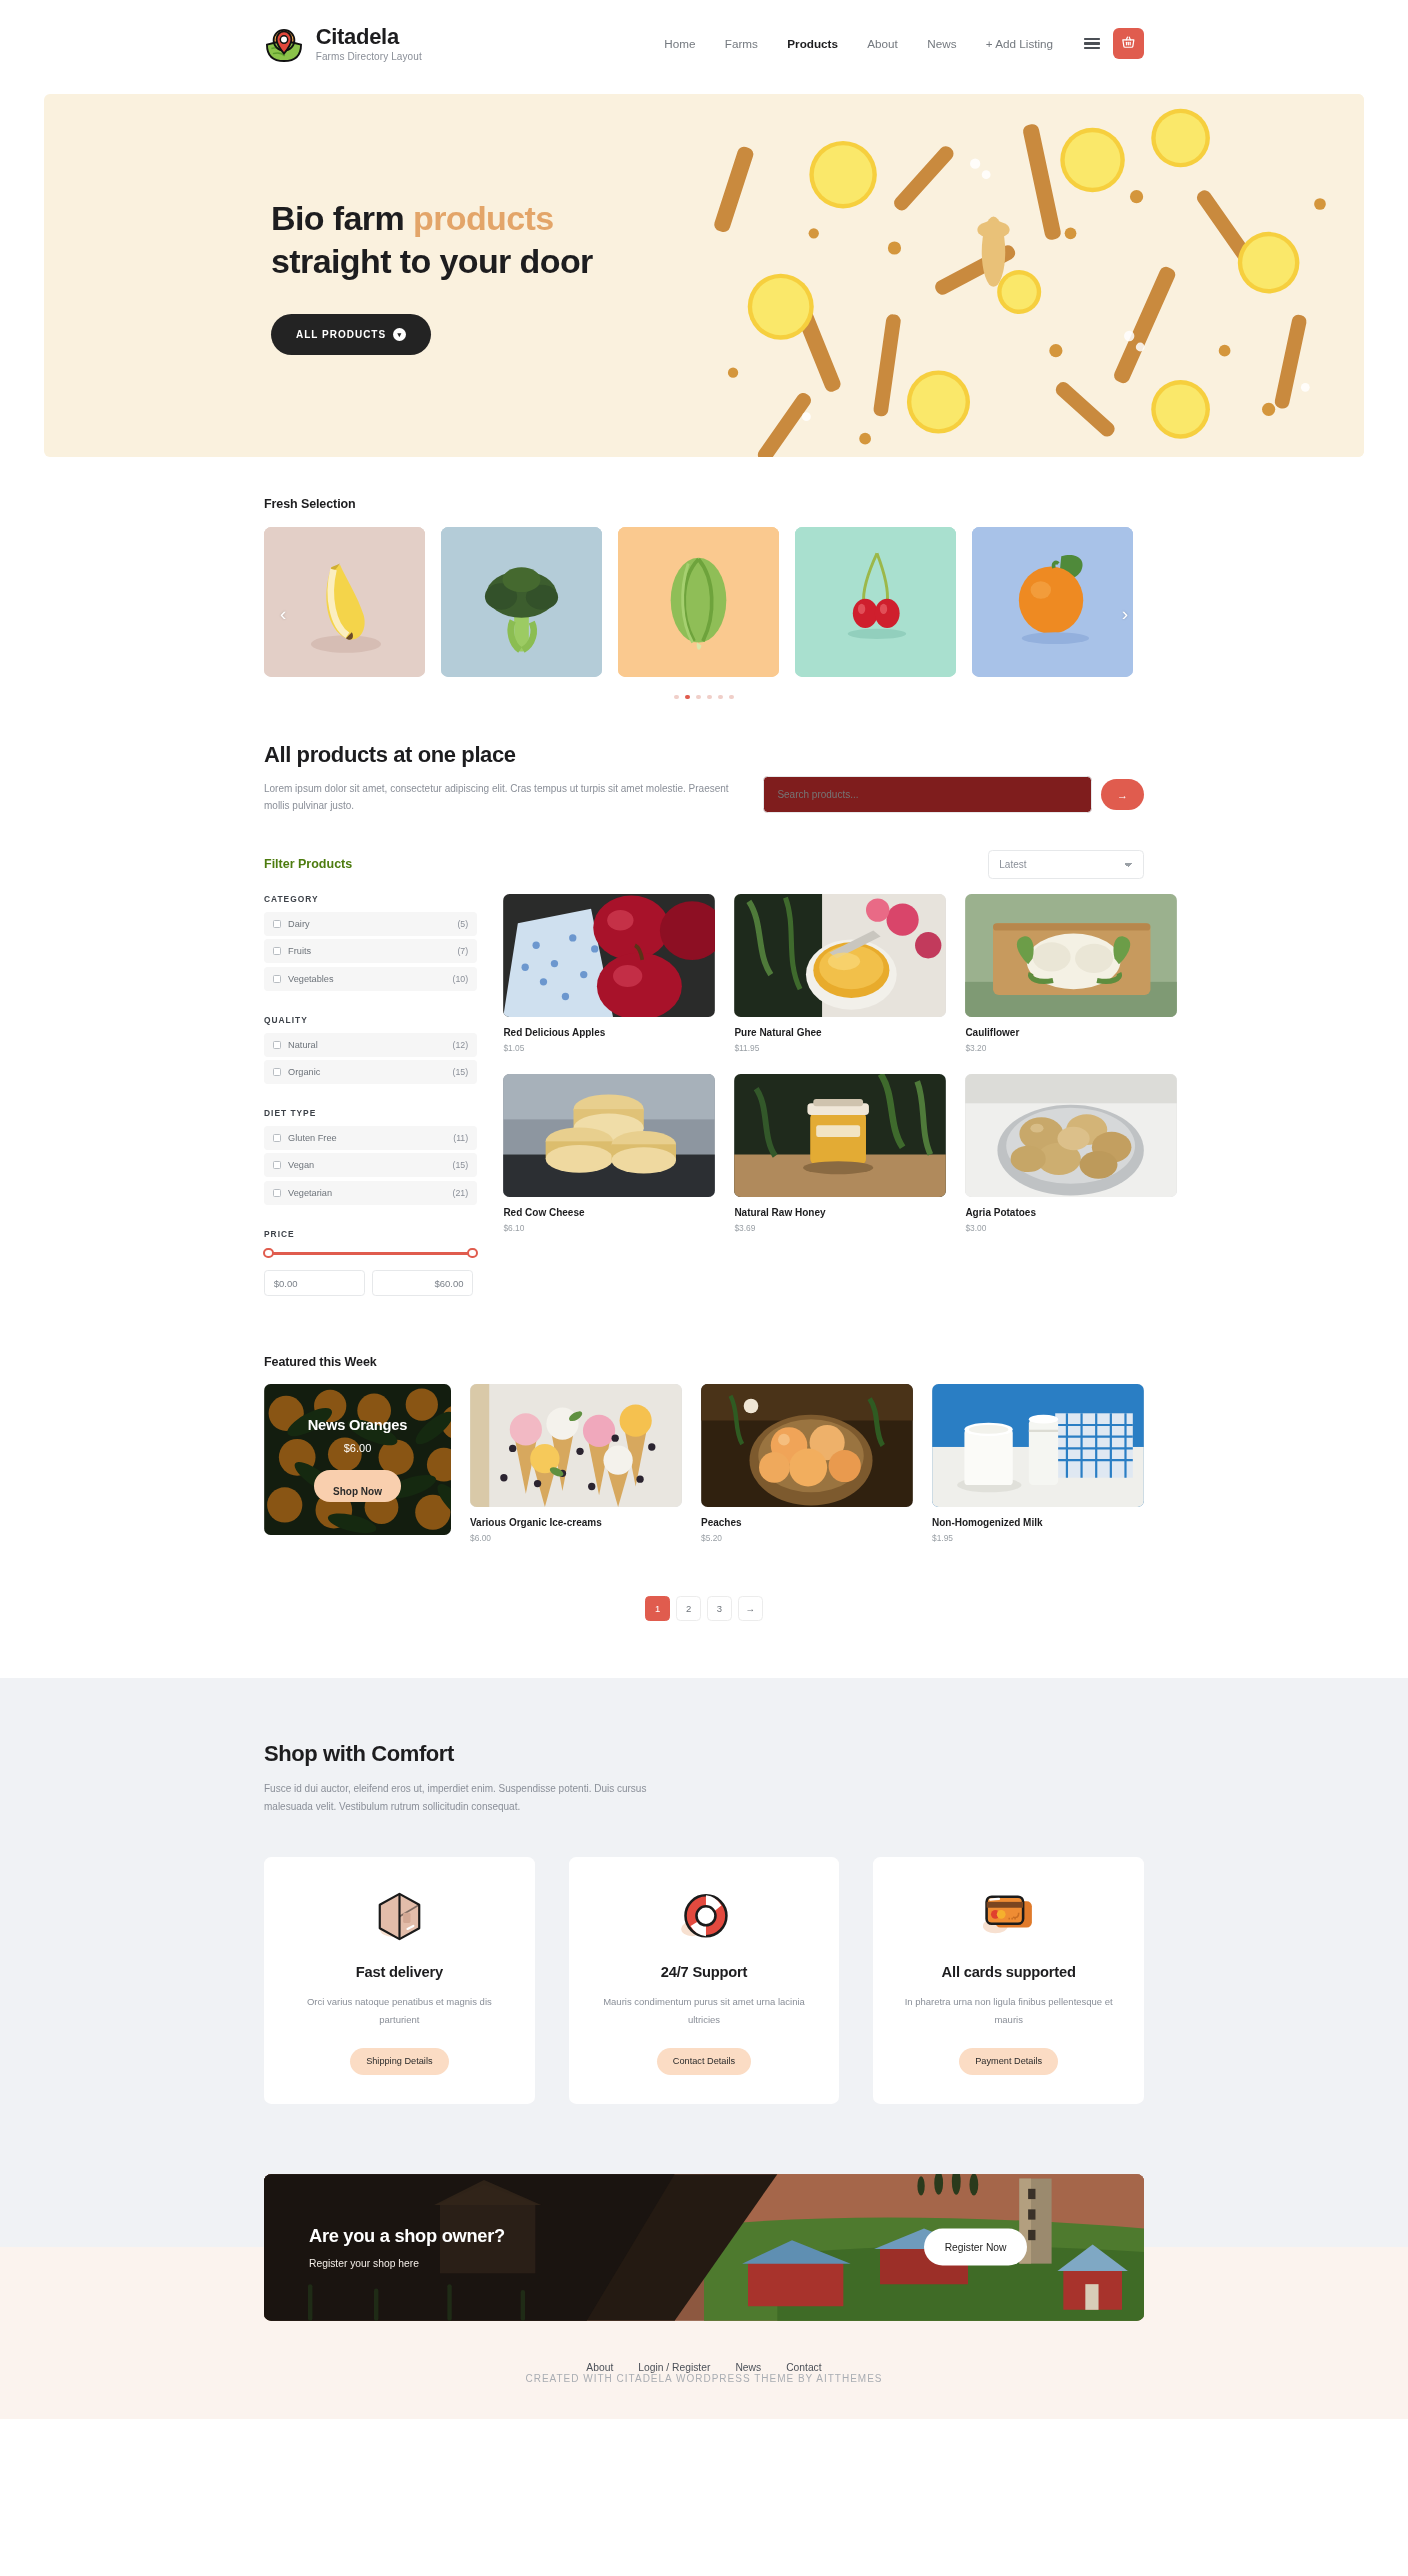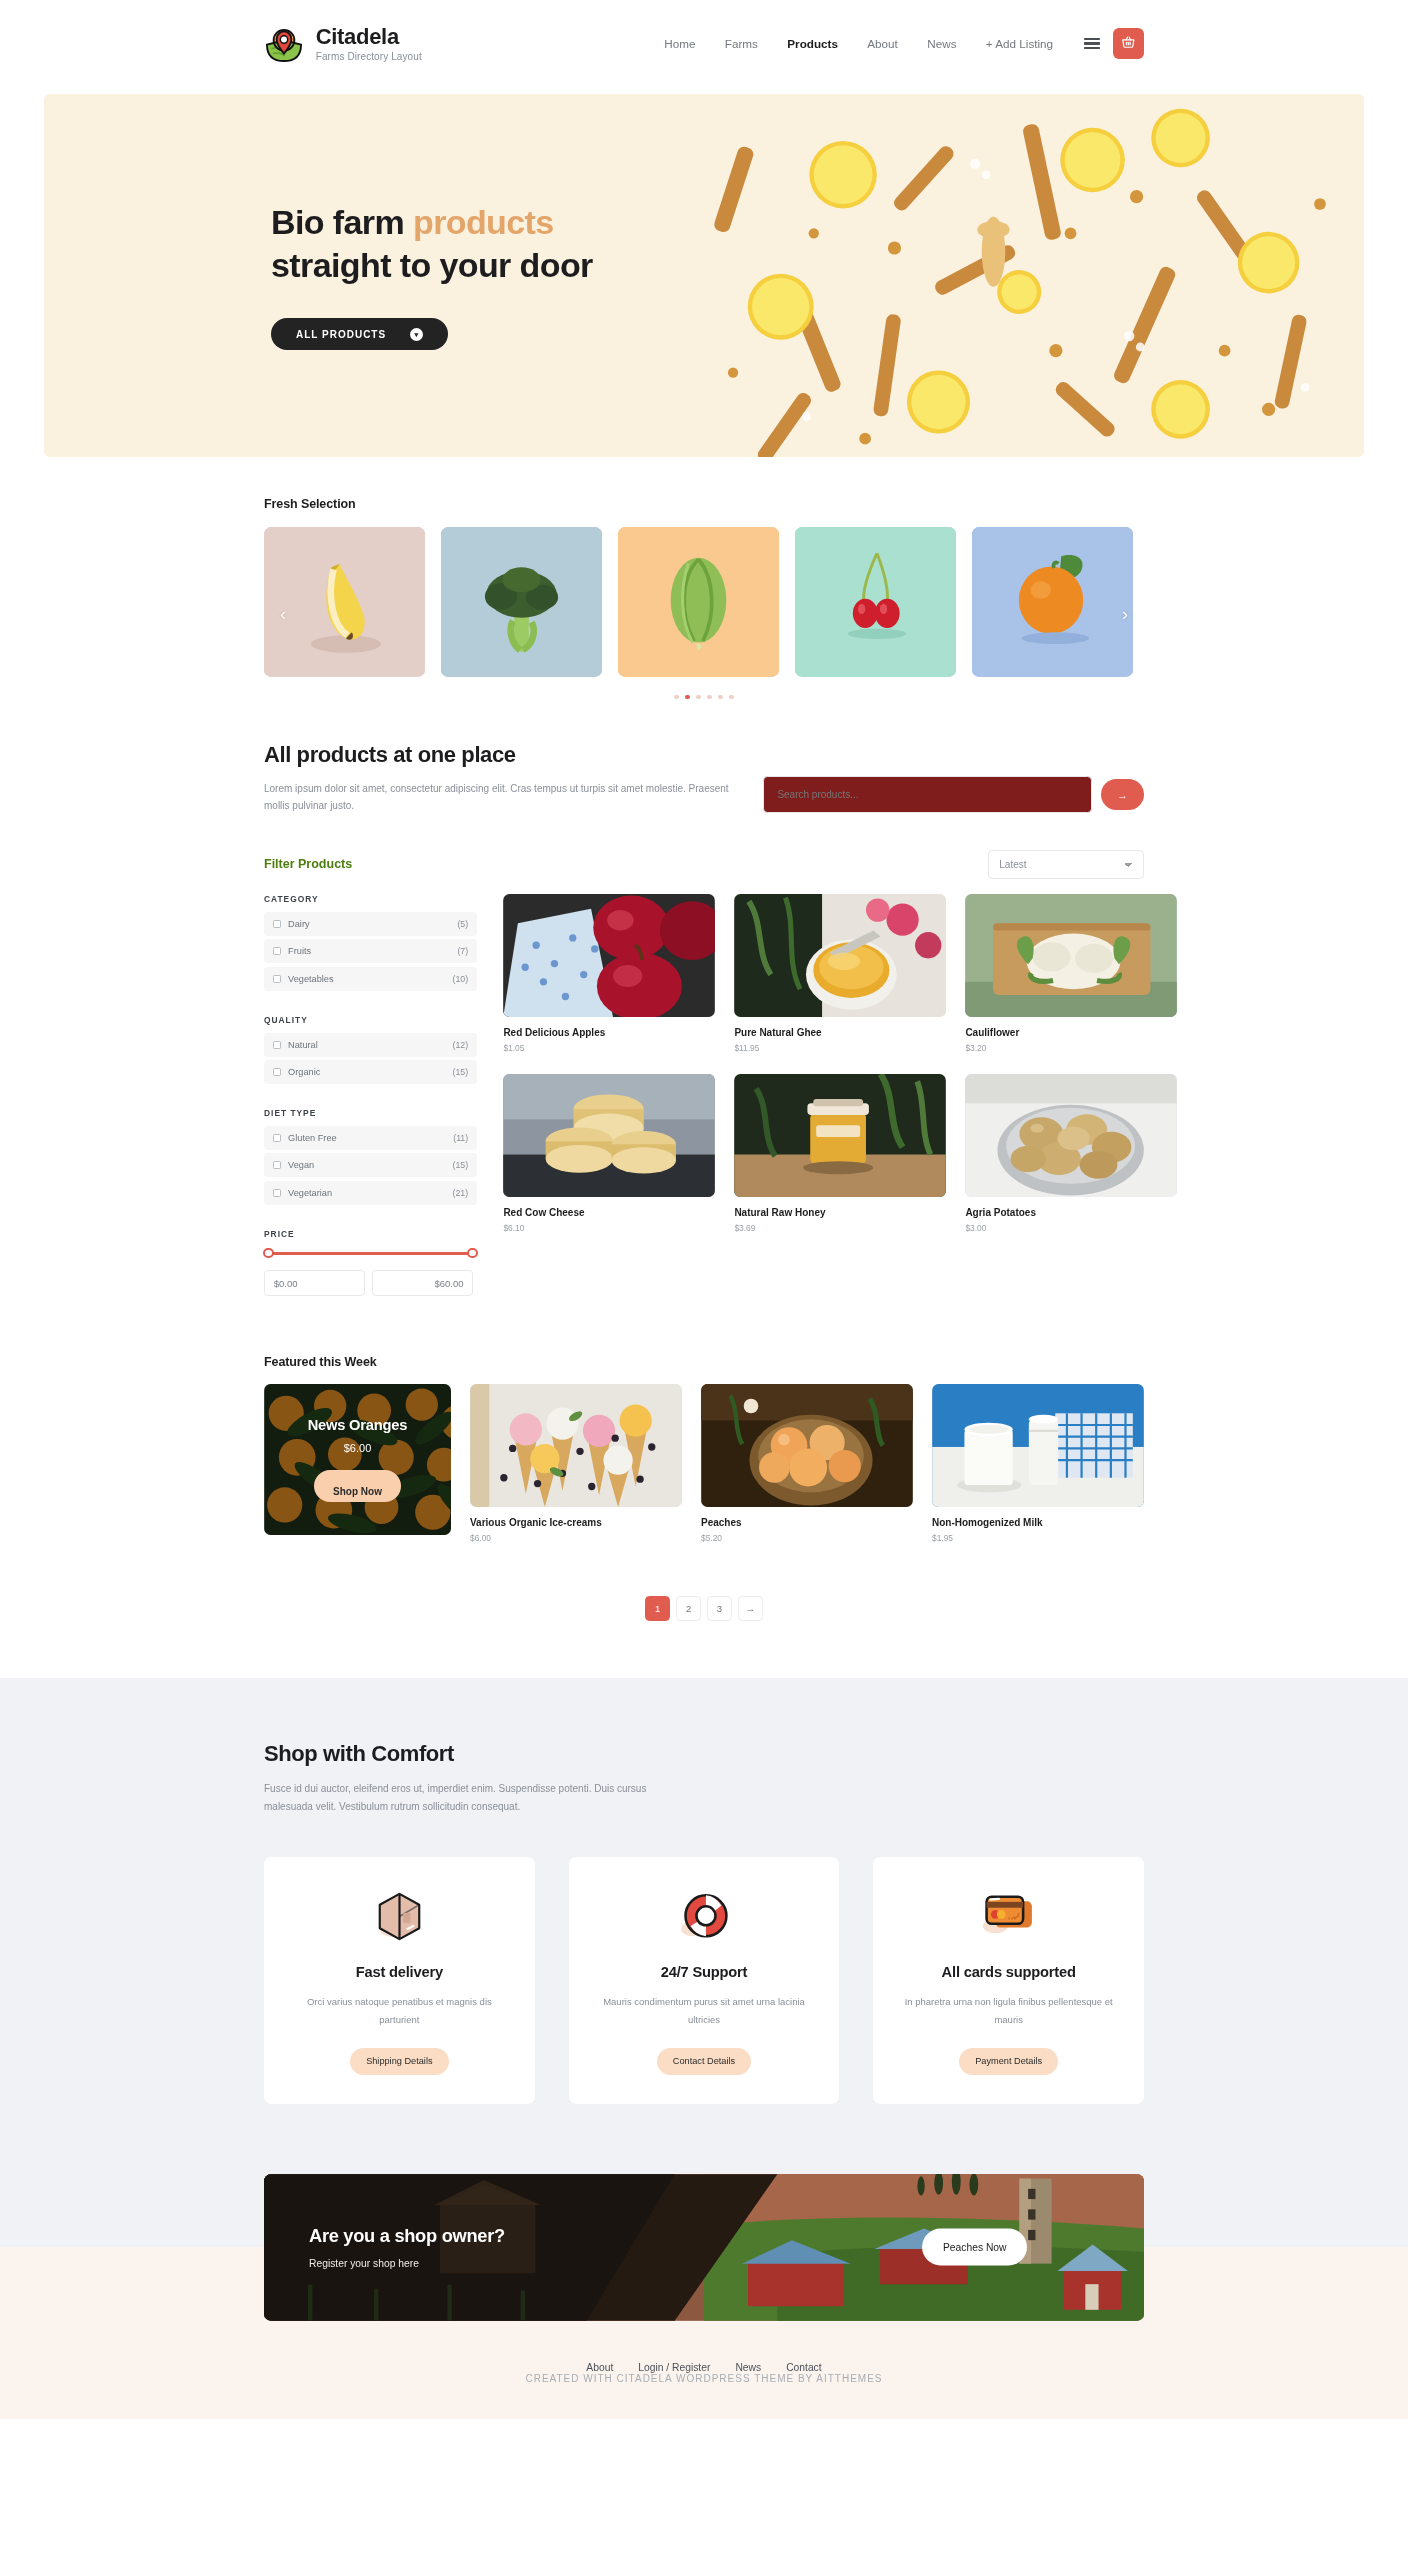--- a/index.html
+++ b/index.html
@@ -84,28 +84,28 @@
     letter-spacing: -0.6px;
     color: #1d1d1f;
   }
   .hero-title .accent { color: #e3a569; }
   .hero-btn {
     margin-top: 31px;
     background: #232323;
     color: #fff;
     border: none;
     border-radius: 20.5px;
-    height: 32px;
+    height: 41px;
     padding: 0 25px;
     font-size: 10px;
     font-weight: 700;
     letter-spacing: 1px;
     display: inline-flex;
     align-items: center;
-    gap: 24px;
+    gap: 7px;
     cursor: pointer;
     font-family: inherit;
   }
   .hero-btn .chev {
     width: 13.2px; height: 13.2px; border-radius: 50%;
     background: #fff; color: #232323;
     display:inline-flex; align-items:center; justify-content:center;
     font-size: 7.3px; font-weight: 700;
   }
   .hero-art {
@@ -983,21 +983,21 @@
           <ellipse cx="920" cy="12" rx="6" ry="16"></ellipse>
             <ellipse cx="944" cy="10" rx="6" ry="18"></ellipse>
           <ellipse cx="968" cy="14" rx="6" ry="15"></ellipse>
             <ellipse cx="896" cy="16" rx="5" ry="13"></ellipse>
         </g>
       </svg>
       <div class="owner-copy">
         <h3>Are you a shop owner?</h3>
         <p>Register your shop here</p>
       </div>
-      <button class="owner-btn">Peaches Now</button>
+      <button class="owner-btn">Register Now</button>
     </div>
   </div>
 
   <div class="footer">
     <div class="flinks">
       <a href="#">About</a>
       <a href="#">Login / Register</a>
       <a href="#">News</a>
       <a href="#">Contact</a>
     </div>

